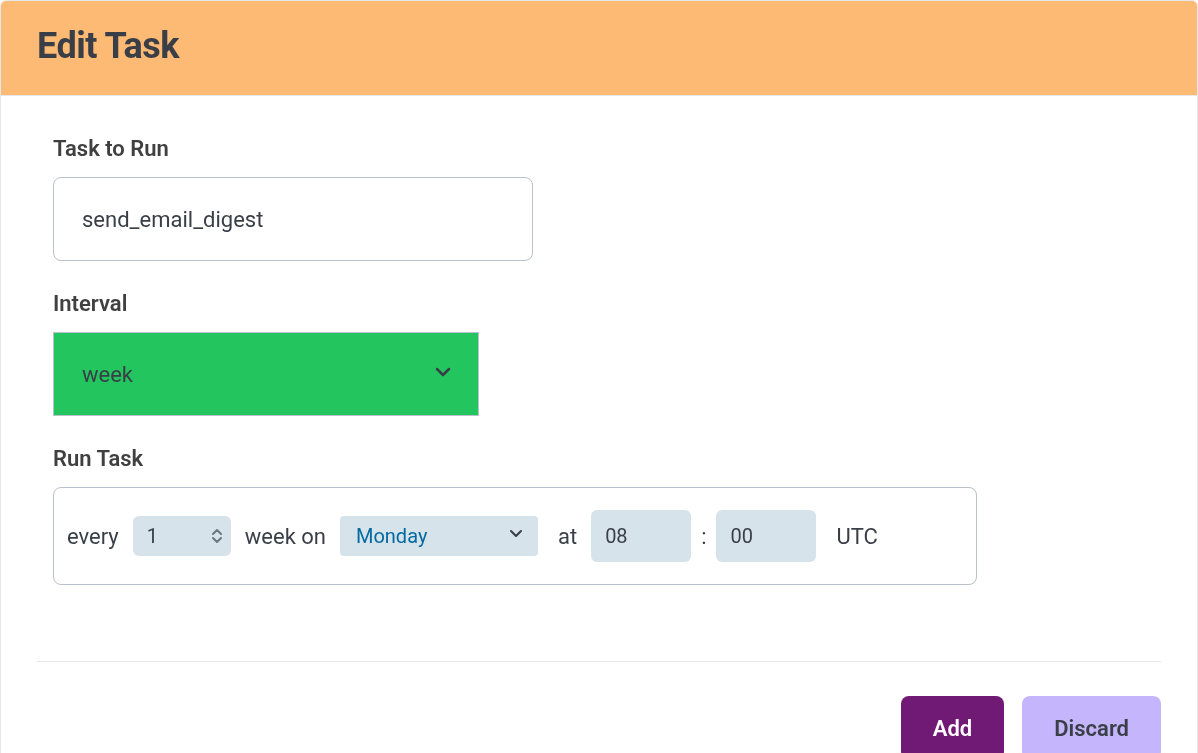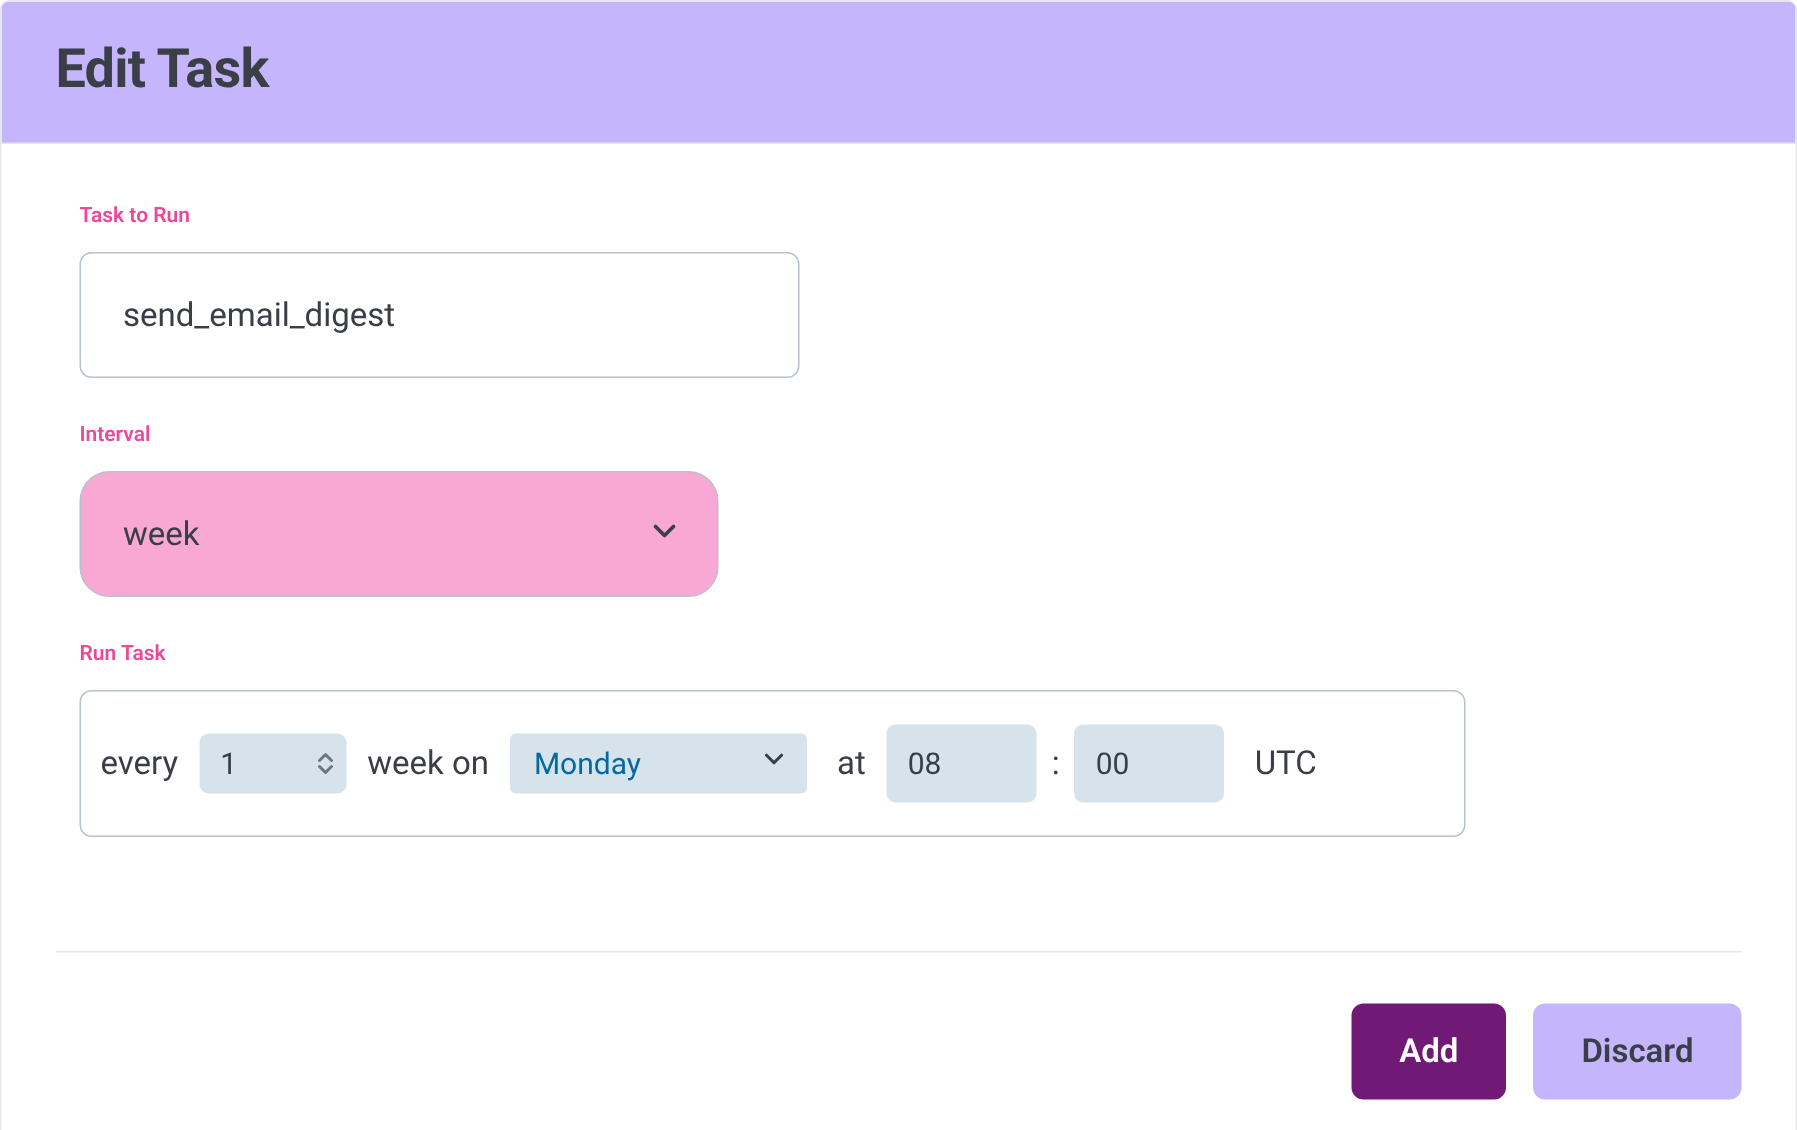--- a/index.html
+++ b/index.html
@@ -12,40 +12,40 @@
       background: #ffffff;
       color: #3a3f47;
     }
     .panel {
       width: 1198px;
       border: 1px solid #e5e8eb;
       border-radius: 6px;
       overflow: hidden;
     }
     .panel-header {
-      background: #c4b5fd;
+      background: #fdba74;
       padding: 24px 36px 28px 36px;
       border-bottom: 1px solid #e5e8eb;
     }
     .panel-title {
       font-size: 36px;
       font-weight: 700;
       color: #3a3f47;
       letter-spacing: -0.5px;
     }
     .panel-body {
       padding: 40px 52px 10px 52px;
     }
     .field-group {
       margin-bottom: 30px;
     }
     .field-label {
-      font-size: 14px;
+      font-size: 22px;
       font-weight: 600;
-      color: #ec4899;
+      color: #404040;
       margin-bottom: 16px;
       display: block;
     }
     .text-input {
       width: 480px;
       height: 84px;
       border: 1.5px solid #b8c2cc;
       border-radius: 8px;
       padding: 0 28px;
       font-size: 22px;
@@ -56,27 +56,27 @@
     }
     .select-wrapper {
       position: relative;
       width: 426px;
       height: 84px;
     }
     .select-input {
       width: 100%;
       height: 100%;
       border: 1.5px solid #b8c2cc;
-      border-radius: 20px;
+      border-radius: 0;
       padding: 0 28px;
       font-size: 22px;
       color: #3a3f47;
       font-family: inherit;
       outline: none;
-      background: #f9a8d4;
+      background: #22c55e;
       appearance: none;
       -webkit-appearance: none;
       cursor: pointer;
     }
     .select-chevron {
       position: absolute;
       right: 24px;
       top: 50%;
       transform: translateY(-50%);
       pointer-events: none;

